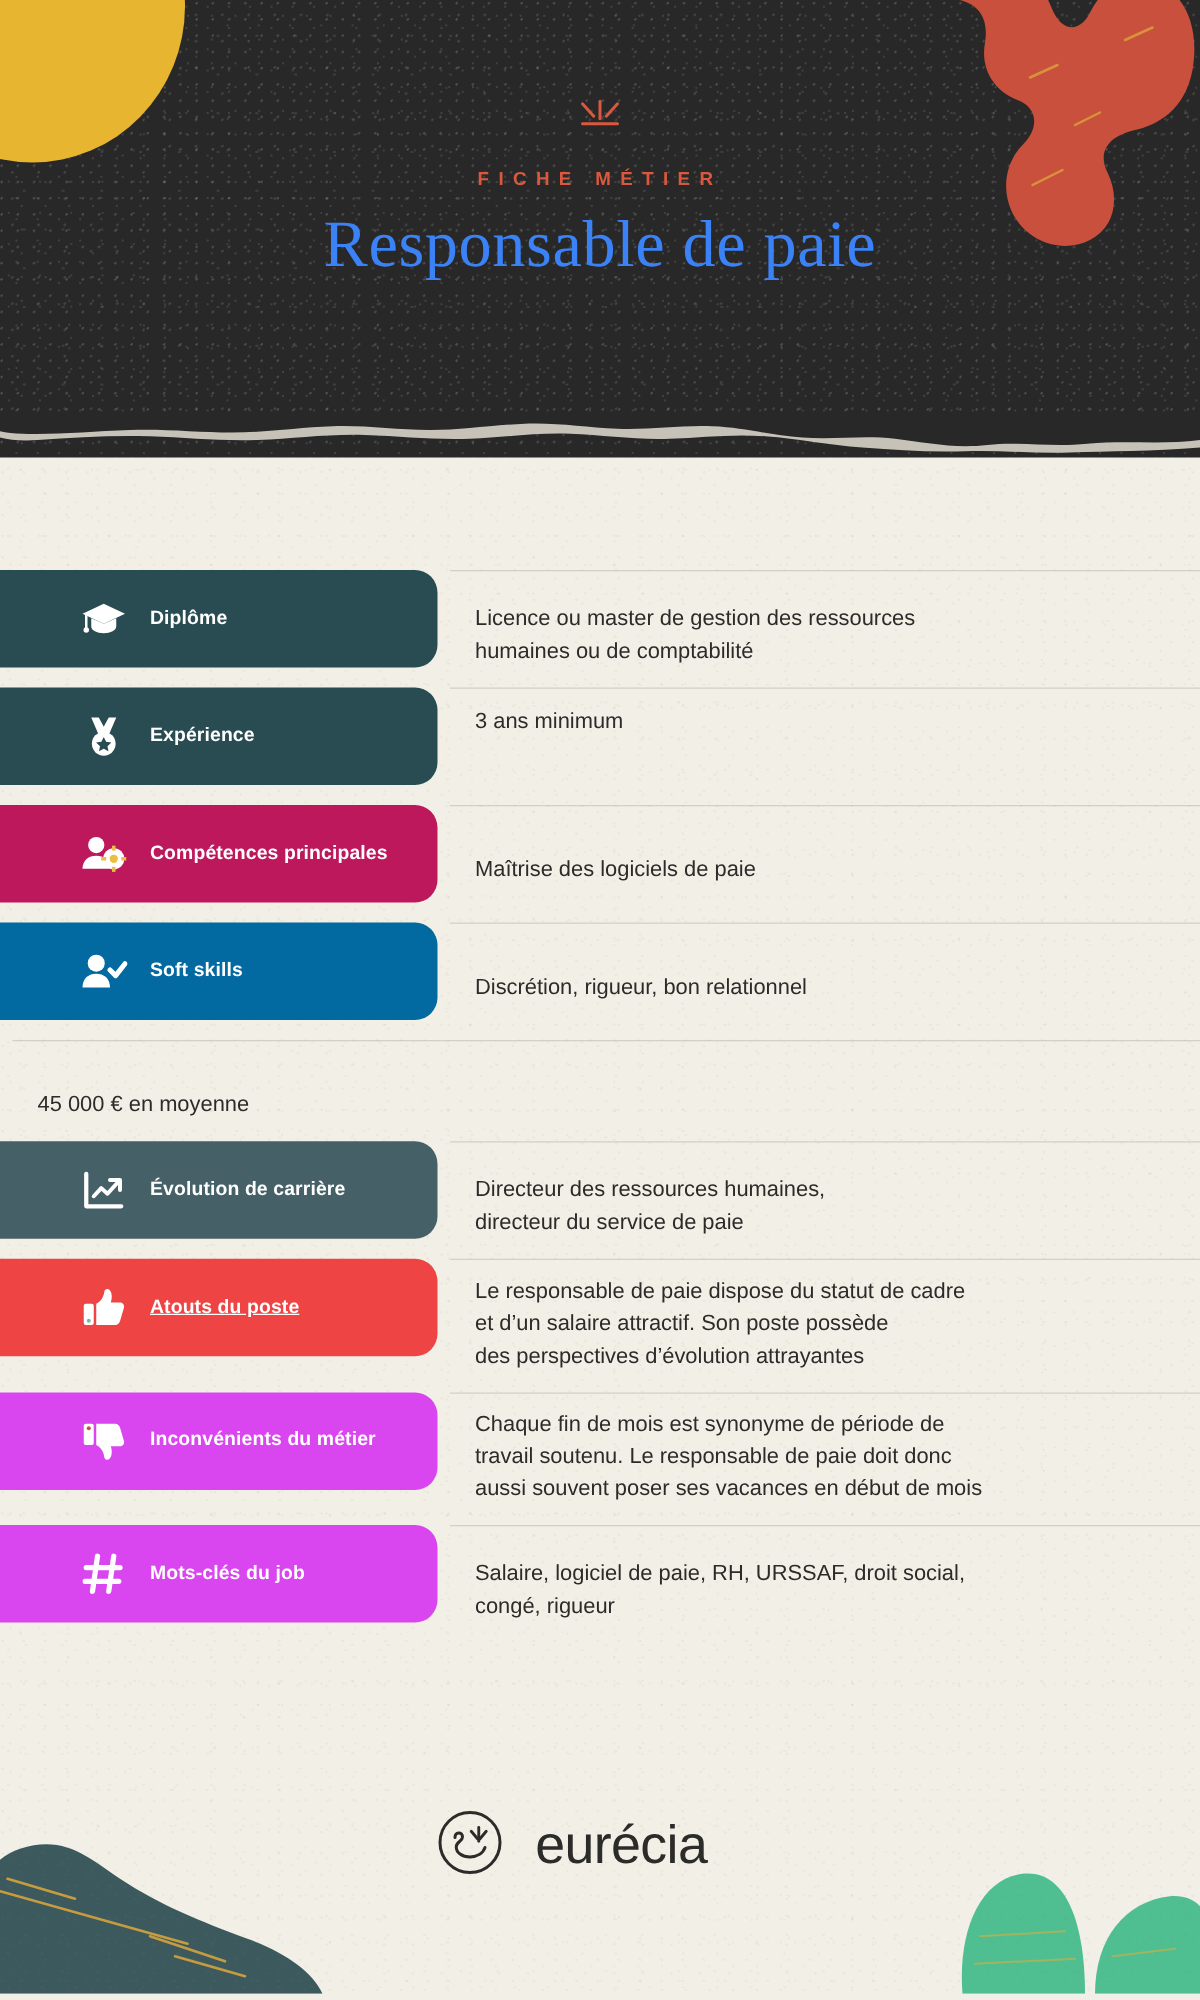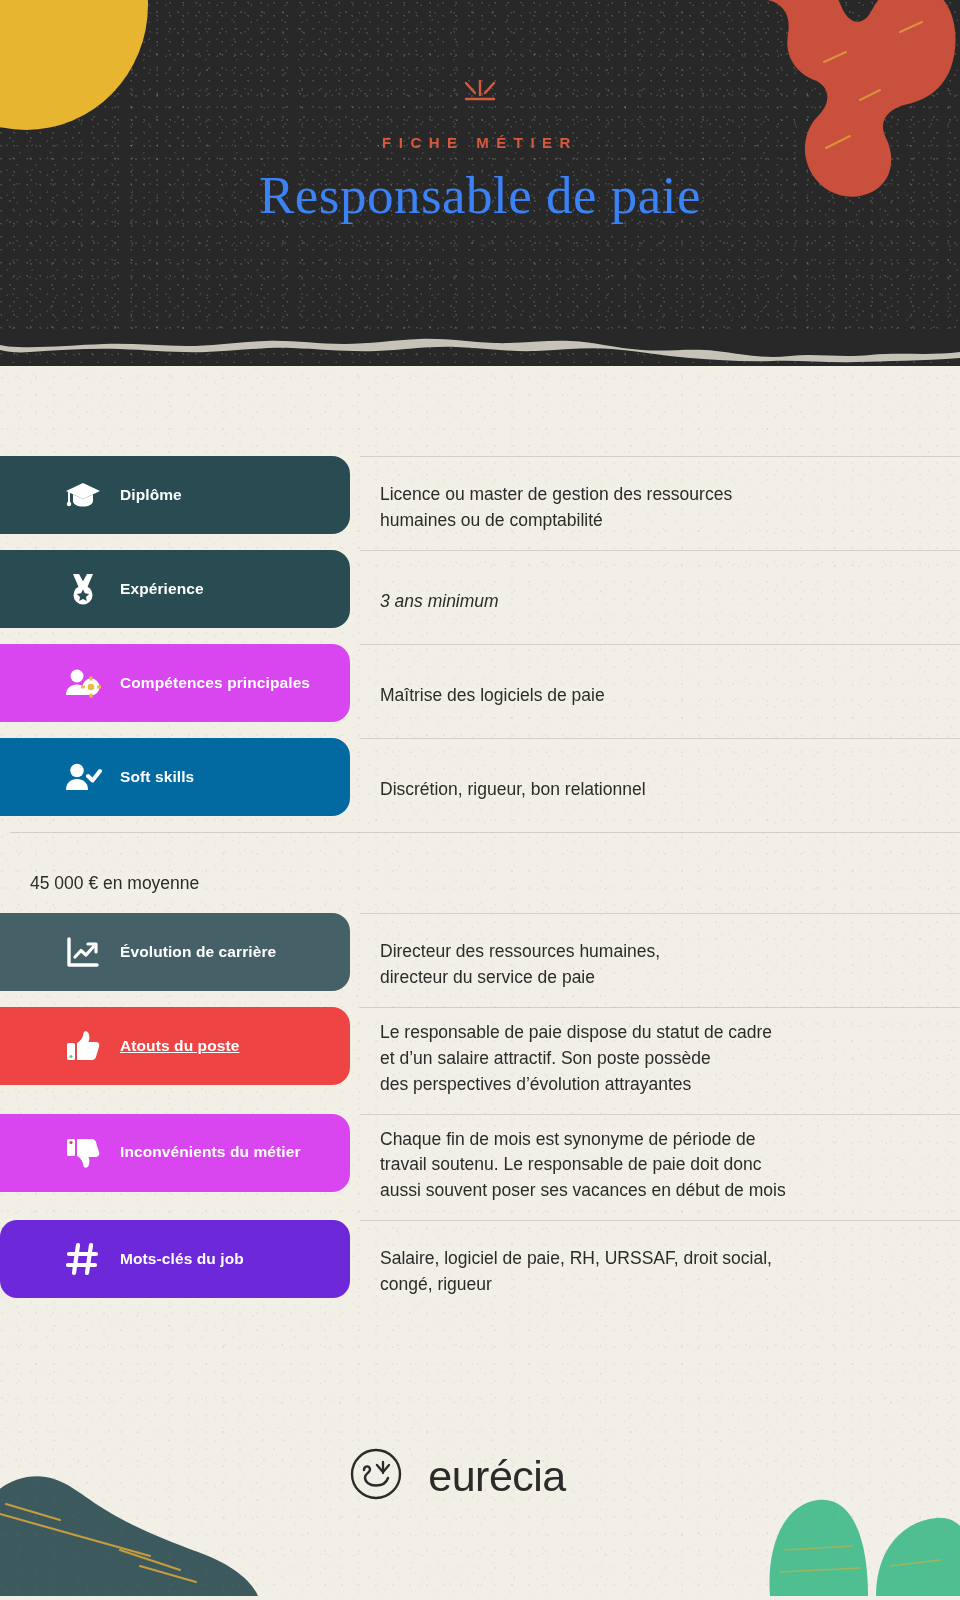--- a/index.html
+++ b/index.html
@@ -186,26 +186,26 @@
             <path d="M7,2 L13,2 L19,13 L13,16 Z" fill="#fff"></path>
             <path d="M27,2 L21,2 L15,13 L21,16 Z" fill="#fff"></path>
             <circle cx="17" cy="23" r="9.5" fill="#fff"></circle>
             <path d="M17,17.5 L18.9,21.3 L23.1,21.9 L20,24.9 L20.8,29 L17,27 L13.2,29 L14,24.9 L10.9,21.9 L15.1,21.3 Z" fill="#294C52"></path>
           </svg>
         </span>
         <span class="pill-label">Expérience</span>
       </div>
       <div class="value-wrap" style="padding-top:14px;">
         <div class="sep"></div>
-        <div class="value" style="margin-top:25px;font-style:italic;">3 ans minimum</div>
-      </div>
-    </div>
-
-    <div class="row" style="margin-top:16px;">
-      <div class="pill" style="background:#d946ef;height:78px;">
+        <div class="value" style="">3 ans minimum</div>
+      </div>
+    </div>
+
+    <div class="row" style="margin-top:16px;">
+      <div class="pill" style="background:#be185d;height:78px;">
         <span class="pill-icon">
           <svg width="38" height="32" viewBox="0 0 38 32">
             <circle cx="13" cy="9" r="6.5" fill="#fff"></circle>
             <path d="M2,28 C2,21 7,17.5 13,17.5 C19,17.5 24,21 24,28 Z" fill="#fff"></path>
             <circle cx="27" cy="20" r="8.5" fill="#fff"></circle>
             <circle cx="27" cy="20" r="3.3" fill="#E8BE43"></circle>
             <g fill="#E8BE43">
               <rect x="25.6" y="9.5" width="2.8" height="4"></rect>
               <rect x="25.6" y="26.5" width="2.8" height="4"></rect>
               <rect x="17" y="18.6" width="4" height="2.8"></rect>
@@ -299,21 +299,21 @@
       </div>
       <div class="value-wrap" style="padding-top:14px;">
         <div class="sep"></div>
         <div class="value" style="margin-top:-1px;">Chaque fin de mois est synonyme de période de
 travail soutenu. Le responsable de paie doit donc
 aussi souvent poser ses vacances en début de mois</div>
       </div>
     </div>
 
     <div class="row" style="margin-top:16px;">
-      <div class="pill" style="background:#6d28d9;height:78px;border-radius:17px;">
+      <div class="pill" style="background:#d946ef;height:78px;">
         <span class="pill-icon">
           <svg width="34" height="34" viewBox="0 0 34 34">
             <g stroke="#fff" stroke-width="4.2" stroke-linecap="round">
               <line x1="12" y1="3" x2="8" y2="31"></line>
               <line x1="25" y1="3" x2="21" y2="31"></line>
               <line x1="3" y1="12" x2="30" y2="12"></line>
               <line x1="2" y1="23" x2="29" y2="23"></line>
             </g>
           </svg>
         </span>

